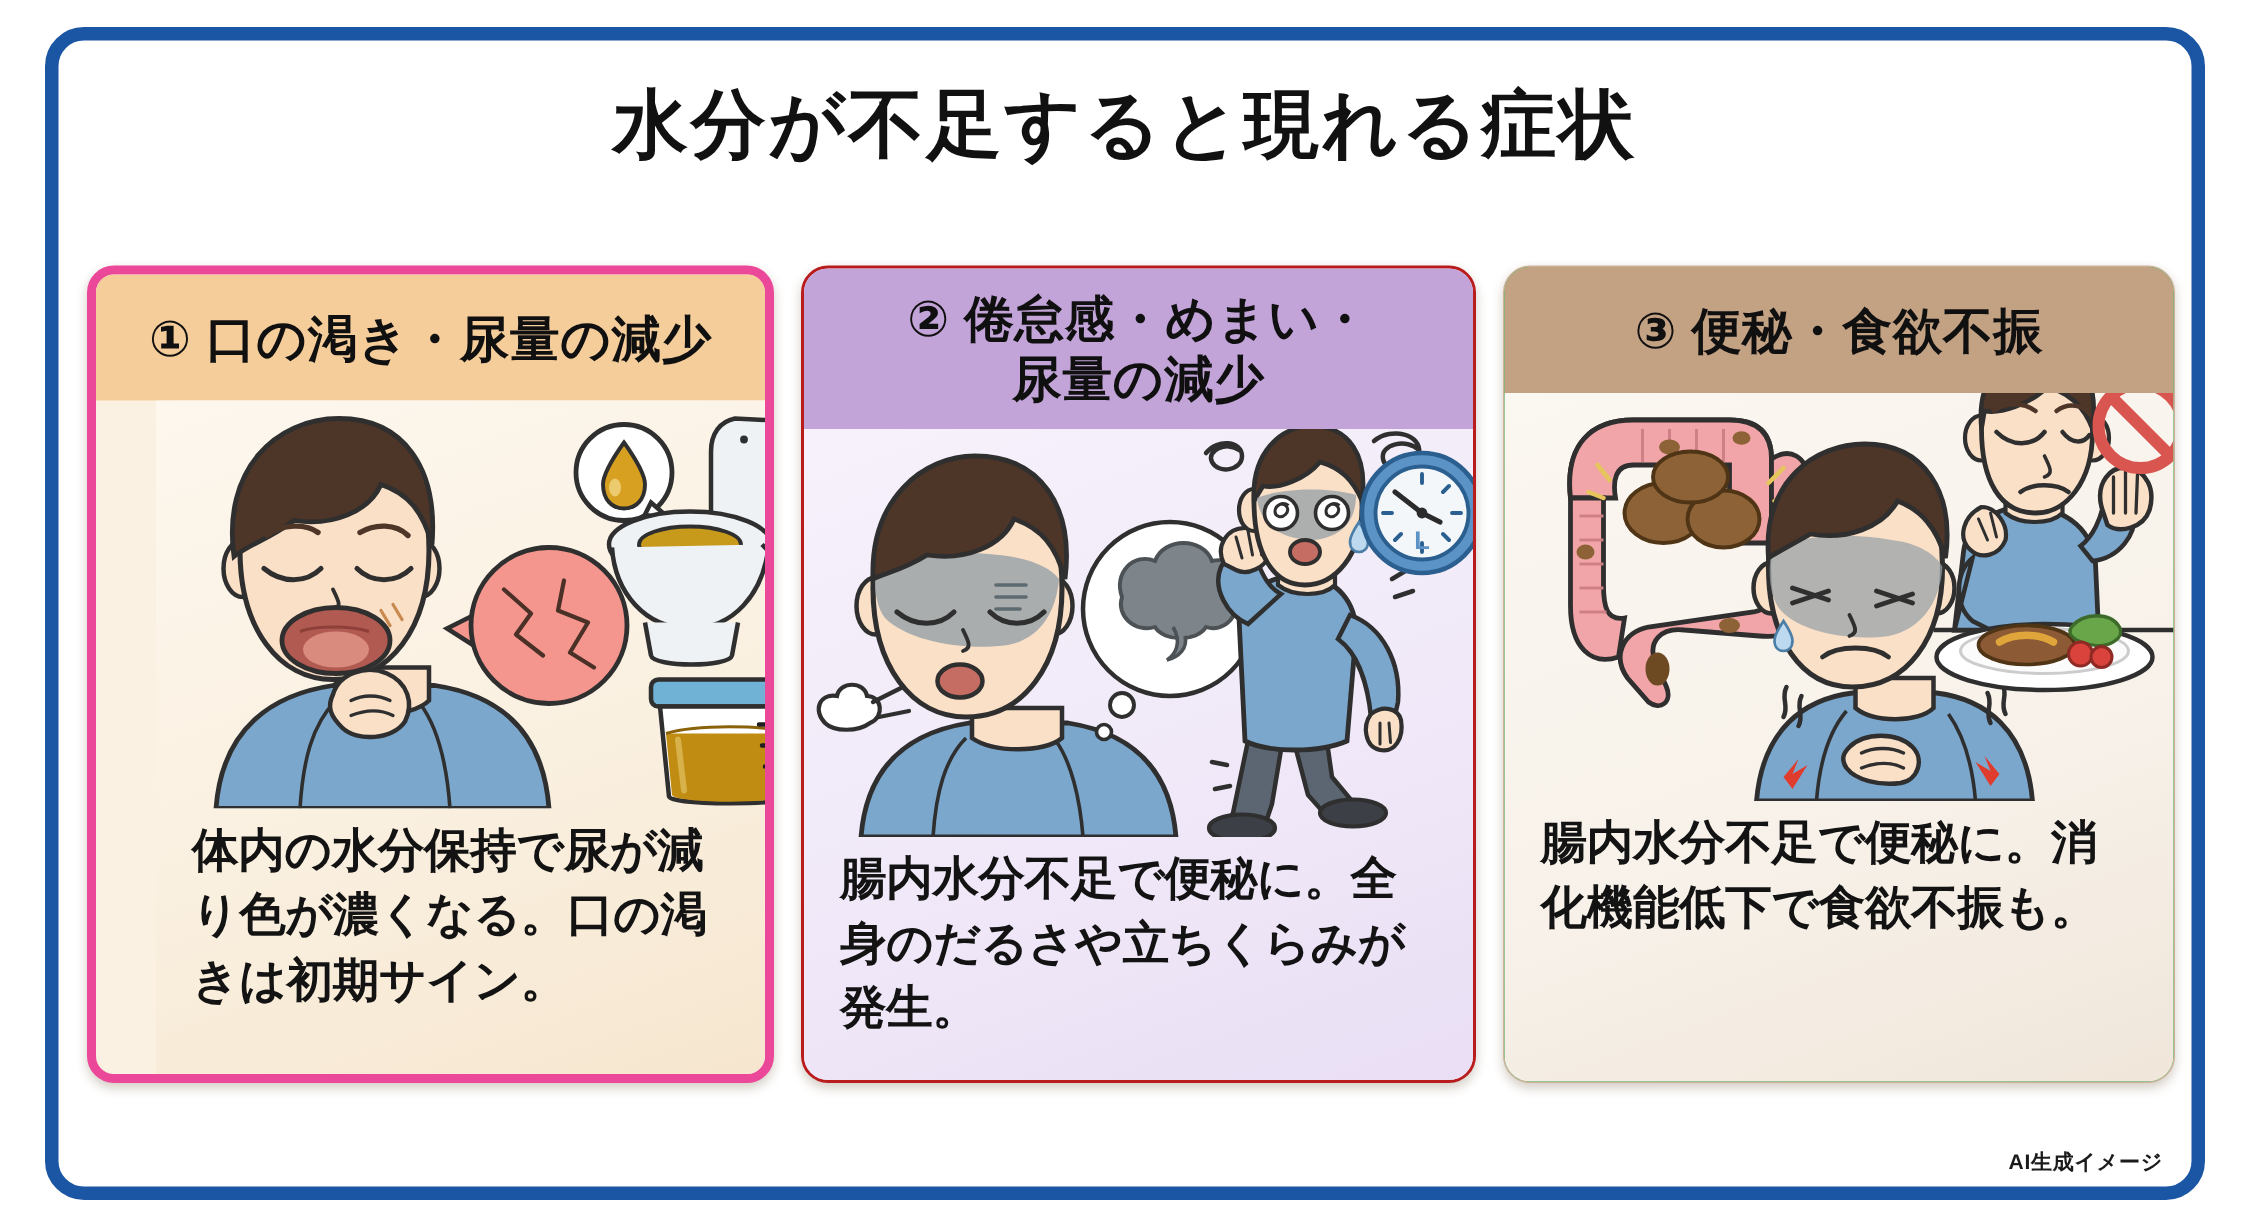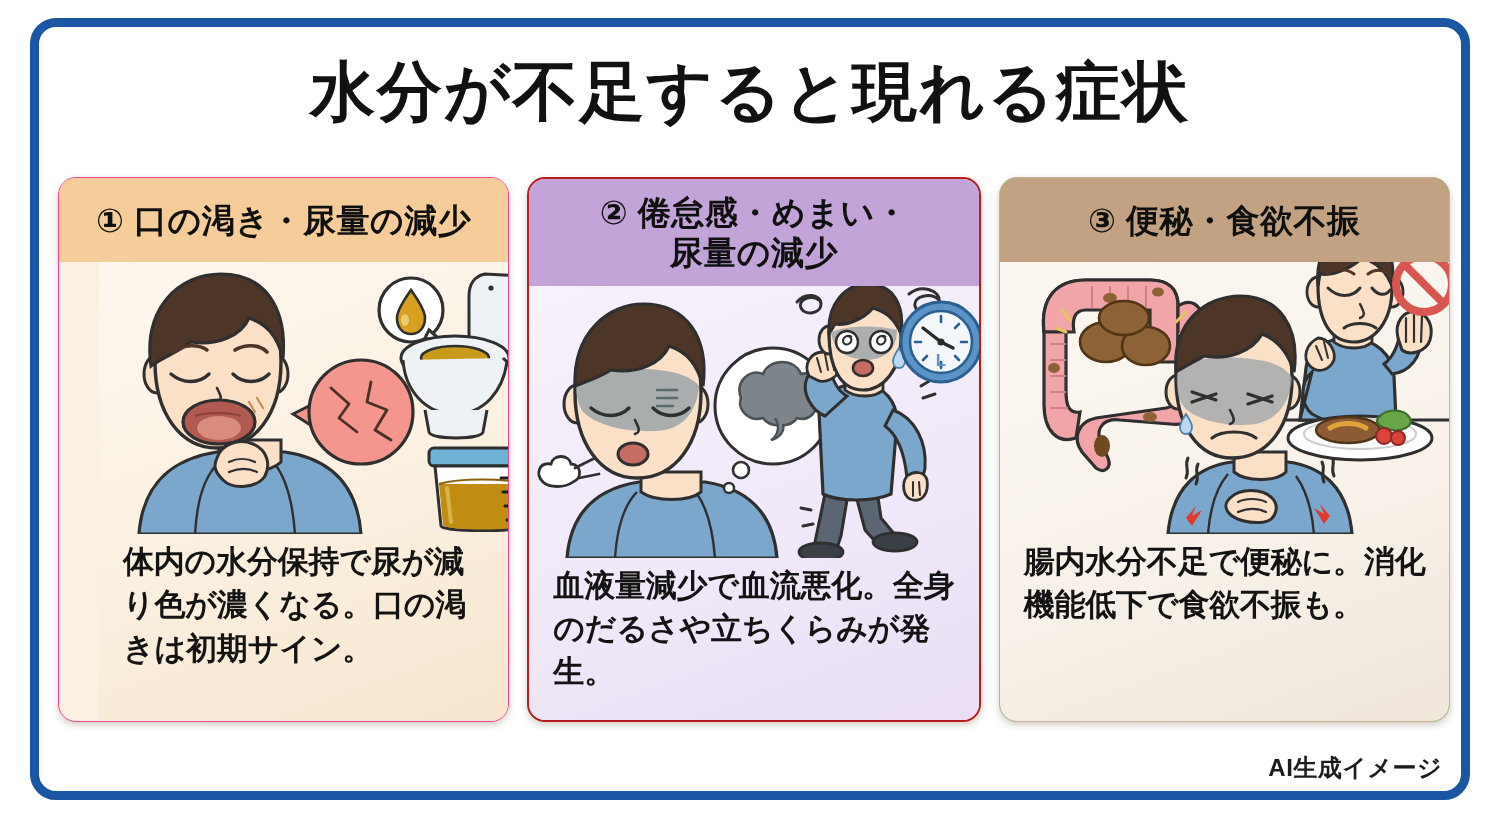--- a/index.html
+++ b/index.html
@@ -28,21 +28,21 @@
     border-radius: 26px;
     box-sizing: border-box;
     background: #ffffff;
   }
   .title {
     position: absolute;
     left: 0;
     top: 56px;
     width: 1500px;
     text-align: center;
-    font-size: 65px;
+    font-size: 50px;
     font-weight: bold;
     letter-spacing: 2px;
     color: #111111;
     line-height: 1.1;
   }
   .cards {
     position: absolute;
     left: 58px;
     top: 177px;
     width: 1392px;
@@ -91,40 +91,40 @@
     font-size: 31px;
     font-weight: bold;
     line-height: 1.40;
     color: #131313;
     letter-spacing: -0.2px;
   }
   .credit {
     position: absolute;
     right: 58px;
     bottom: 34px;
-    font-size: 24px;
+    font-size: 14px;
     font-weight: bold;
     color: #1b1b1b;
     letter-spacing: 0.5px;
   }
   svg { display: block; }
   .illus svg { position: absolute; left: 0; top: 0; }
 </style>
 </head>
 <body>
 
 <div id="poster">
 
   <div class="frame"></div>
 
   <div class="title">水分が不足すると現れる症状</div>
 
   <div class="cards">
 
-    <div class="card" style="background:#faf1e2; border:1px solid #ec4899;">
+    <div class="card" style="background:#faf1e2; border:6px solid #ec4899;">
       <div class="card-header" style="background:#f5cd9a;">
         <span>
             <span class="hl">① 口の渇き・尿量の減少</span>
           </span>
       </div>
       <div class="card-body" style="background:linear-gradient(160deg,#fdf7ee 0%,#faf0e0 55%,#f6e6cf 100%);margin-left:40px;">
         <div class="illus">
           <svg width="452" height="272" viewBox="0 0 452 272">
 
             <path d="M40 272 C44 218 78 196 118 190 L186 190 C226 196 258 218 262 272 Z" fill="#7ba7cd" stroke="#2f2f2f" stroke-width="3.2"></path>
@@ -265,21 +265,21 @@
 
             <circle cx="412" cy="56" r="40" fill="#5c93c6" stroke="#2b5f90" stroke-width="3"></circle>
             <circle cx="412" cy="56" r="31" fill="#f4f7fa" stroke="#2b5f90" stroke-width="2.6"></circle>
             <path d="M412 30 L412 36 M438 56 L432 56 M412 82 L412 76 M386 56 L392 56 M430 38 L426 42 M430 74 L426 70 M394 74 L398 70" stroke="#2b5f90" stroke-width="2.6" stroke-linecap="round"></path>
             <path d="M412 56 L394 42" stroke="#2b2b2b" stroke-width="3.4" stroke-linecap="round"></path>
             <path d="M412 56 L424 62" stroke="#2b2b2b" stroke-width="3.4" stroke-linecap="round"></path>
             <circle cx="412" cy="56" r="3.6" fill="#2b2b2b"></circle>
             <text x="412" y="80" font-family="Liberation Sans, sans-serif" font-size="17" font-weight="bold" fill="#5c93c6" text-anchor="middle">L</text>
           </svg>
         </div>
-        <div class="caption">血液量減少で血流悪化。全身のだるさや立ちくらみが発生。</div>
+        <div class="caption">腸内水分不足で便秘に。全身のだるさや立ちくらみが発生。</div>
       </div>
     </div>
 
     <div class="card" style="background:#22c55e; border:1px solid #cdb098;">
       <div class="card-header" style="background:#c3a183;">
         <span>
             <span class="hl">③ 便秘・食欲不振</span>
           </span>
       </div>
       <div class="card-body" style="background:linear-gradient(160deg,#fbf7f1 0%,#f7f1e9 60%,#f0e6da 100%);">

